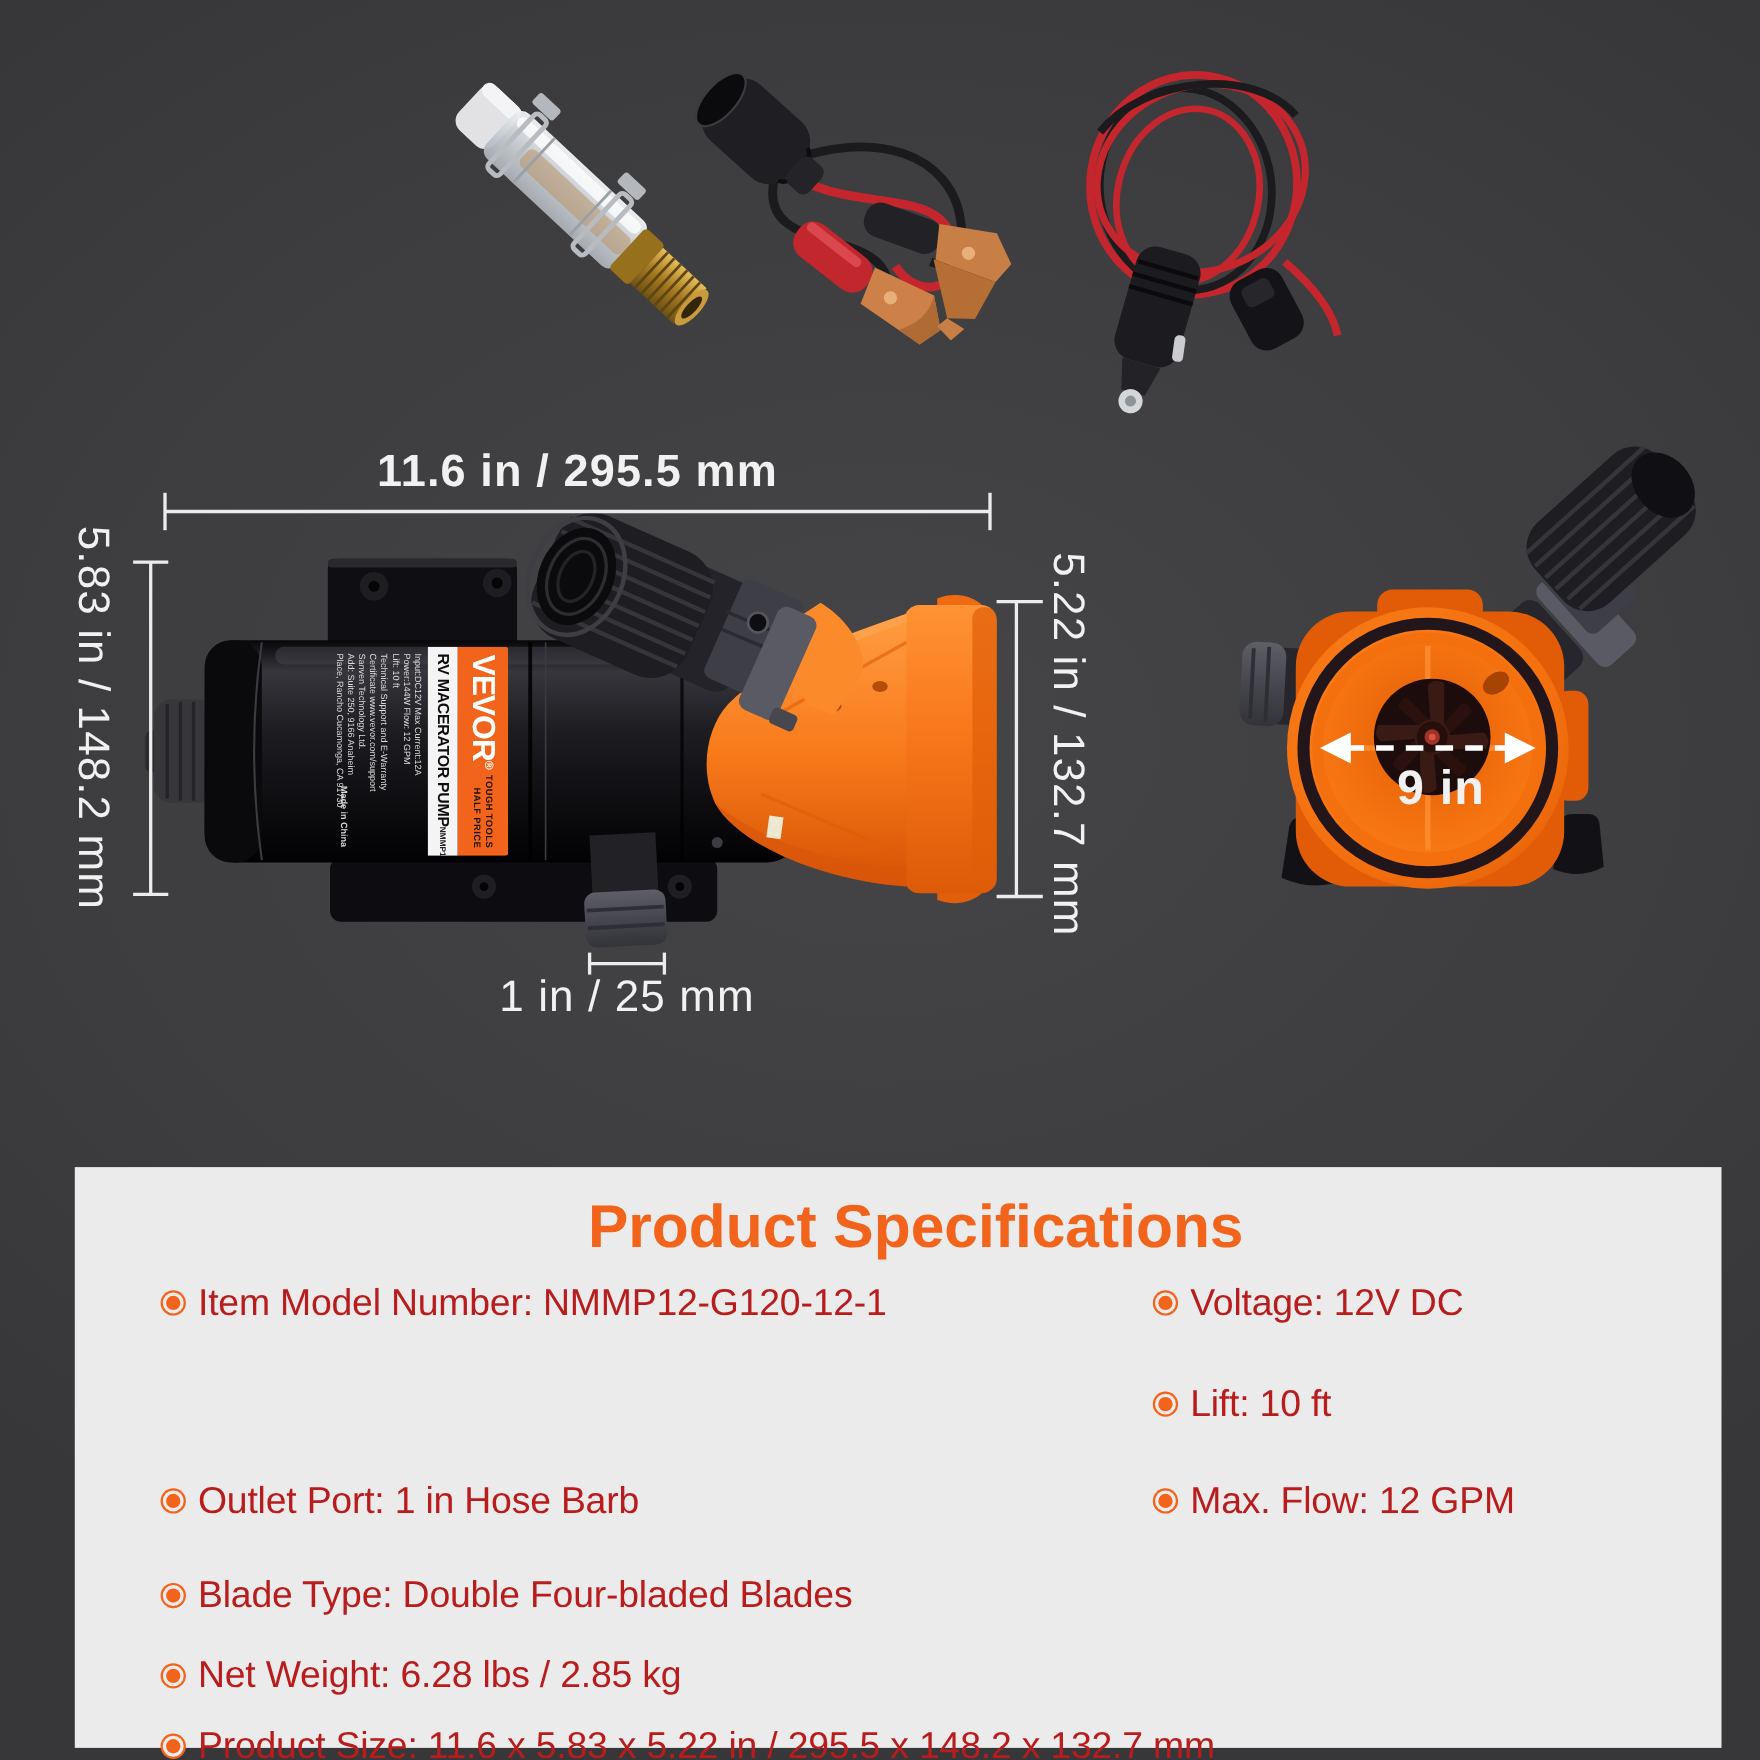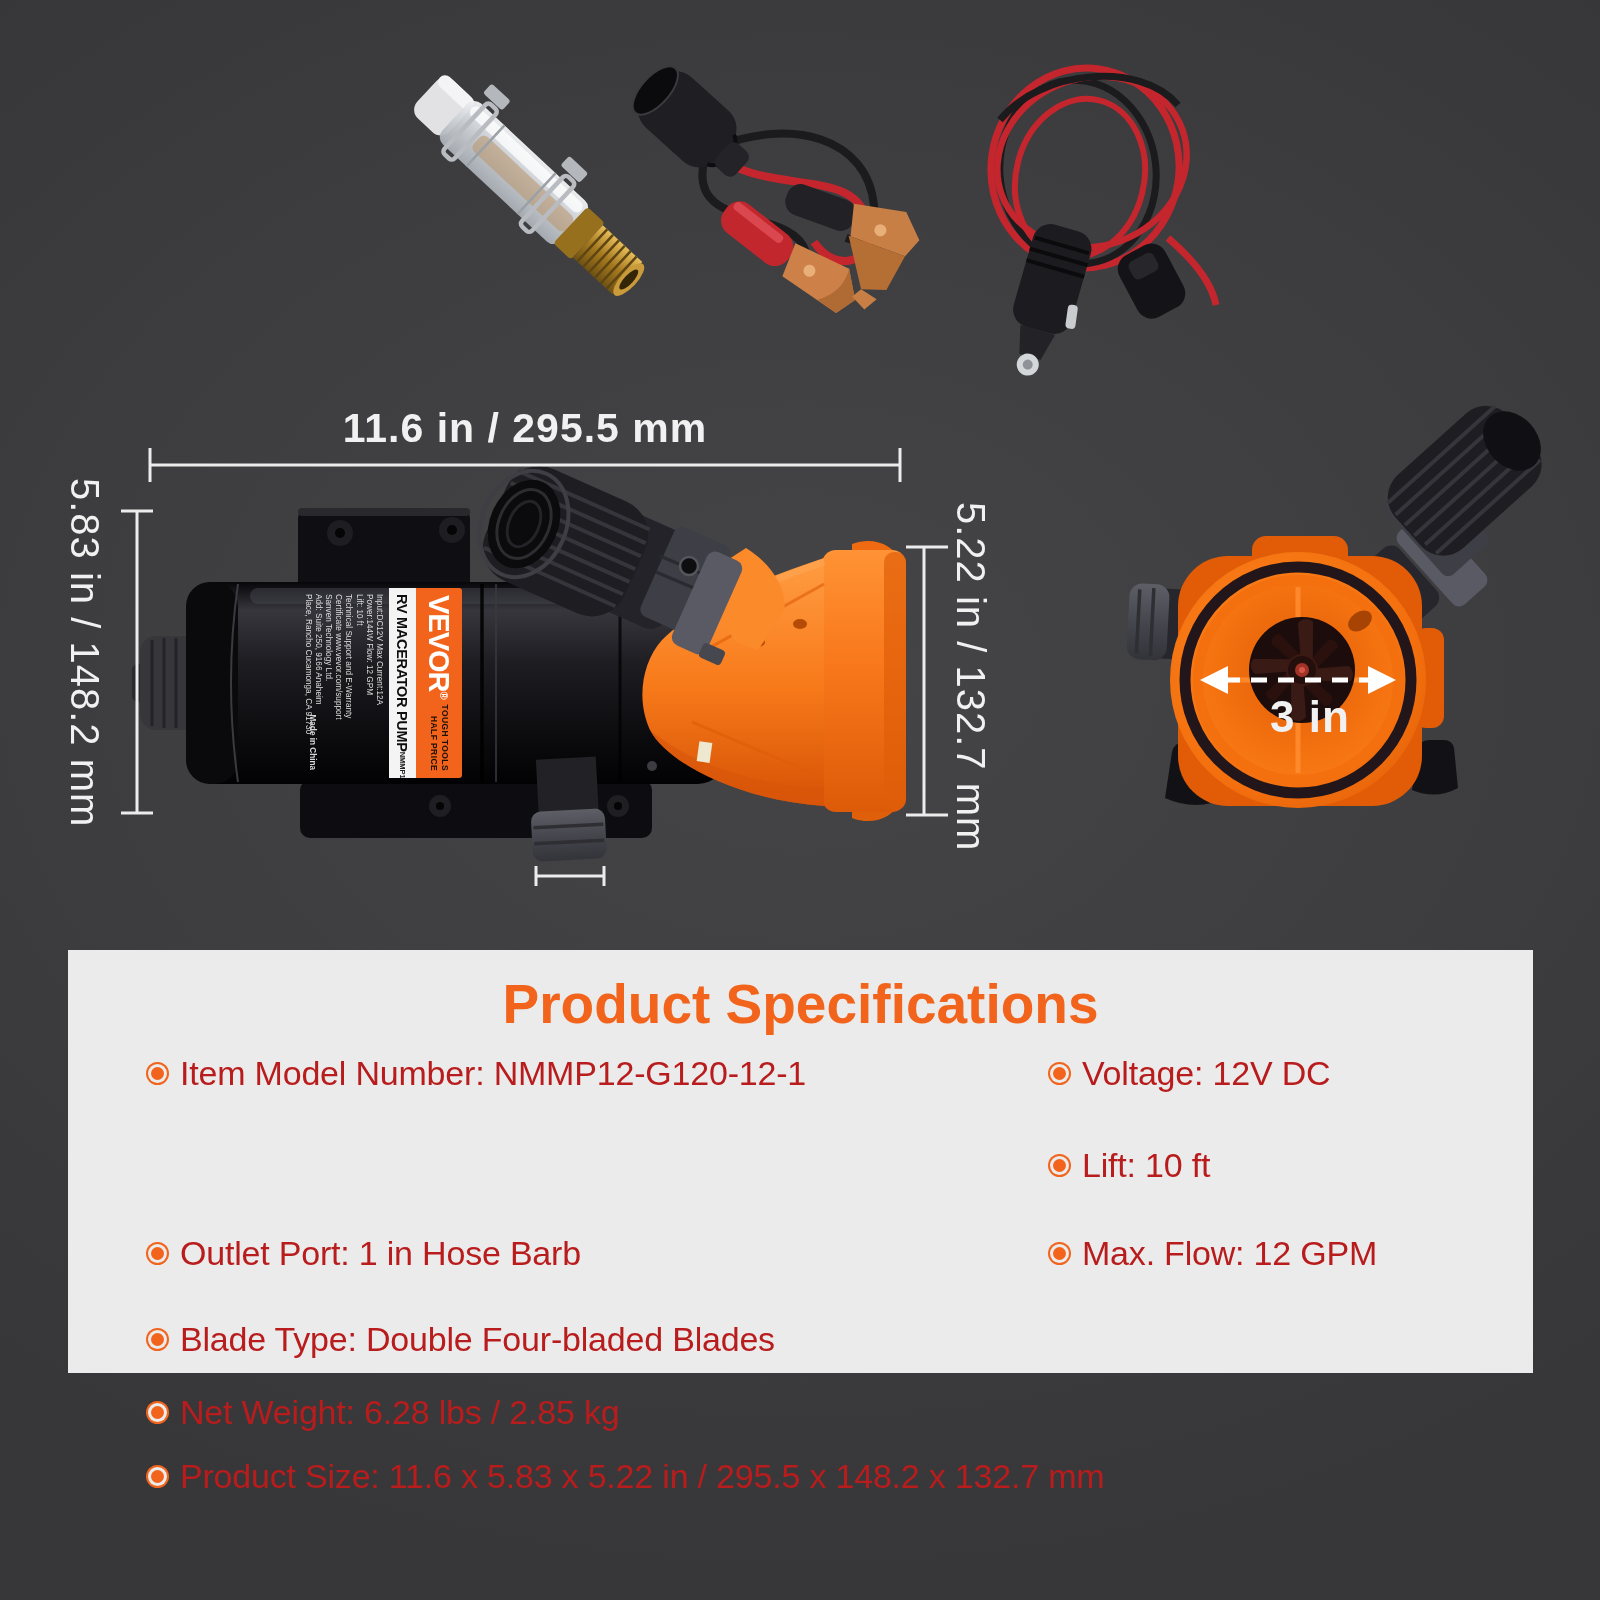--- a/index.html
+++ b/index.html
@@ -21,21 +21,21 @@
   .pl-brand{color:#fff;font-weight:bold;font-size:29px;letter-spacing:-1px;}
   .pl-brand sup{font-size:11px;}
   .pl-tag{color:#1d1205;font-weight:bold;font-size:8.5px;text-align:right;line-height:1.25;letter-spacing:.4px;}
   .pl-stripe{height:27px;background:#f4f4f4;display:flex;align-items:center;justify-content:space-between;padding:0 6px;}
   .pl-name{color:#0d0d0d;font-weight:bold;font-size:14.5px;letter-spacing:-.3px;white-space:nowrap;}
   .pl-model{color:#222;font-size:7.5px;font-weight:bold;white-space:nowrap;}
   .pl-small{position:relative;padding:5px 6px 0 6px;color:#dedede;font-size:8.2px;line-height:1.24;}
   .pl-small div{white-space:nowrap;}
   .pl-made{position:absolute;right:8px;bottom:4px;color:#d8d8d8;font-size:8.2px;font-weight:bold;}
   
-  .spec-panel{position:absolute;left:68px;top:950px;width:1465px;height:423px;background:#ebebeb;z-index:3;}
+  .spec-panel{position:absolute;left:68px;top:1061px;width:1465px;height:528px;background:#ebebeb;z-index:3;padding-left:32px;}
   .spec-title{margin:0;padding-top:22px;text-align:center;color:#f2631b;font-size:55px;font-weight:bold;letter-spacing:0;}
   .spec-item{position:absolute;display:flex;align-items:center;gap:16px;color:#b91c1c;font-size:34px;letter-spacing:-.2px;}
   .bullet{width:13px;height:13px;border-radius:50%;background:#f2641c;flex:0 0 13px;
           box-shadow:0 0 0 3px #ebebeb,0 0 0 5px #f2641c;margin-left:5px;}
   .sl0{left:78px;top:104px;} .sl1{left:78px;top:196px;} .sl2{left:78px;top:284px;}
   .sl3{left:78px;top:370px;} .sl4{left:78px;top:443px;} .sl5{left:78px;top:507px;}
   .sr0{left:980px;top:104px;} .sr1{left:980px;top:196px;} .sr2{left:980px;top:284px;}
 </style>
 </head>
 <body>
@@ -297,21 +297,22 @@
         <path d="M906,815 H948"></path>
     <path d="M536,876 H604"></path>
         <path d="M536,866 V886"></path>
         <path d="M604,866 V886"></path>
   </g>
 </svg>
 
 <div class="dim dim-top">11.6 in / 295.5 mm</div>
 <div class="dim dim-v dim-left">5.83 in / 148.2 mm</div>
 <div class="dim dim-v dim-right">5.22 in / 132.7 mm</div>
-<div class="dim dim-inlet">3 in</div>
+<div class="dim dim-outlet">1 in / 25 mm</div>
+<div class="dim dim-inlet">9 in</div>
 
 <div class="pump-label">
   <div class="pl-band">
     <span class="pl-brand"><span>VEVOR</span><sup>®</sup></span>
     <span class="pl-tag">
       <span>TOUGH TOOLS</span><br>
       <span>HALF PRICE</span>
     </span>
   </div>
   <div class="pl-stripe">

